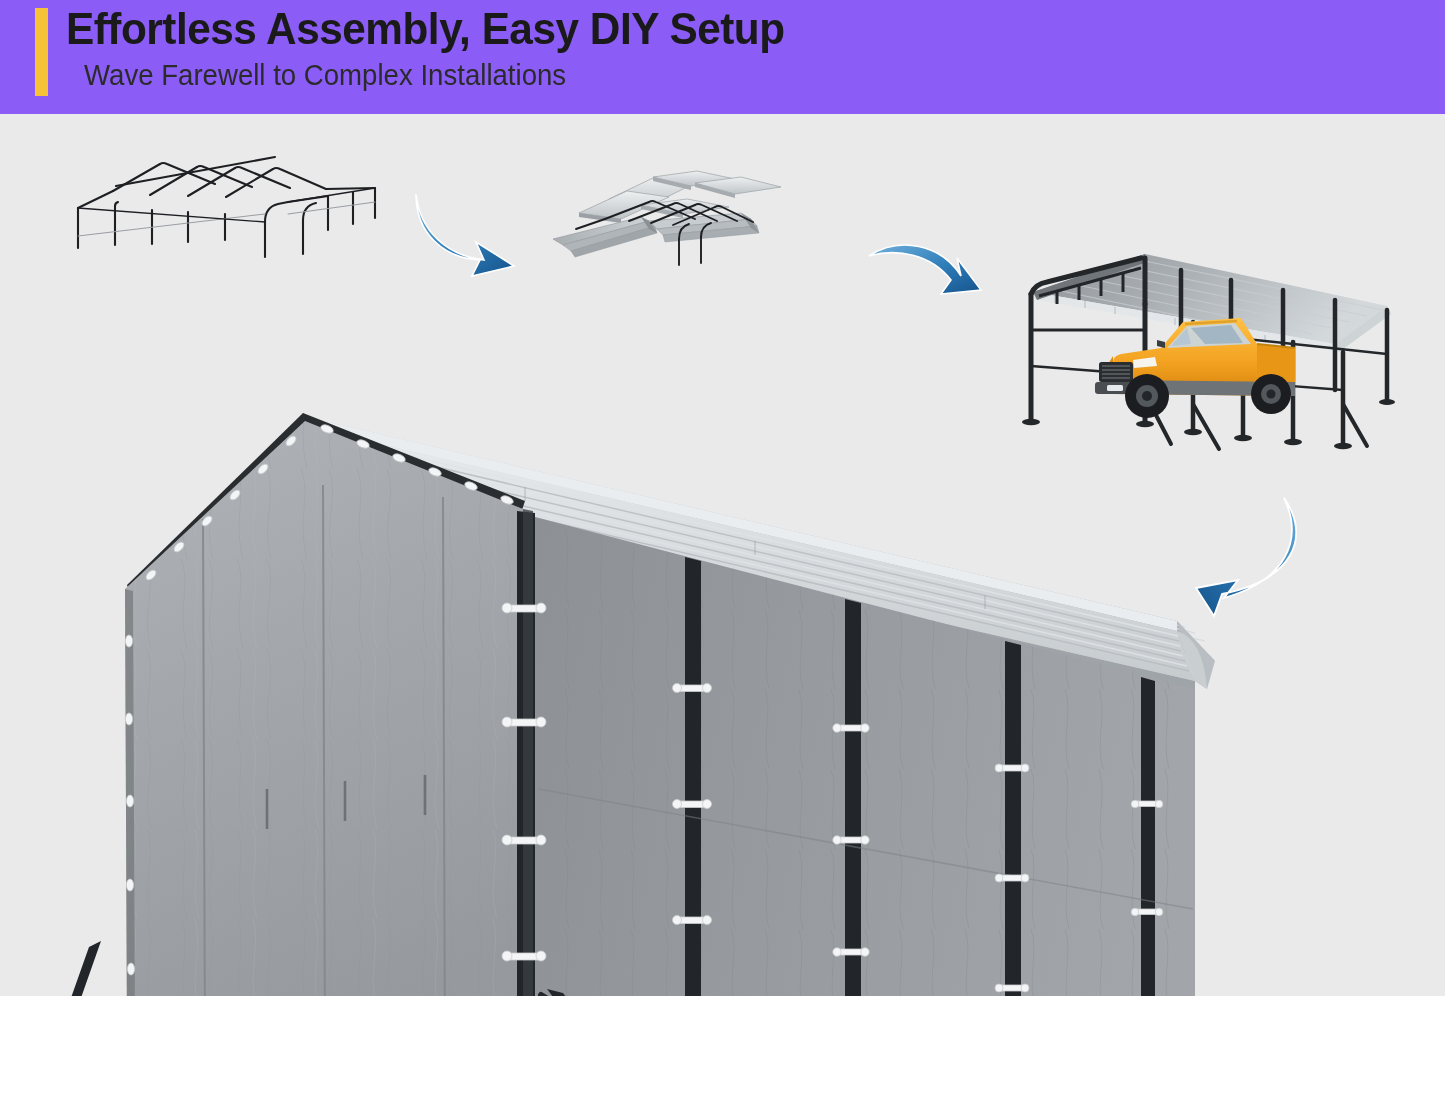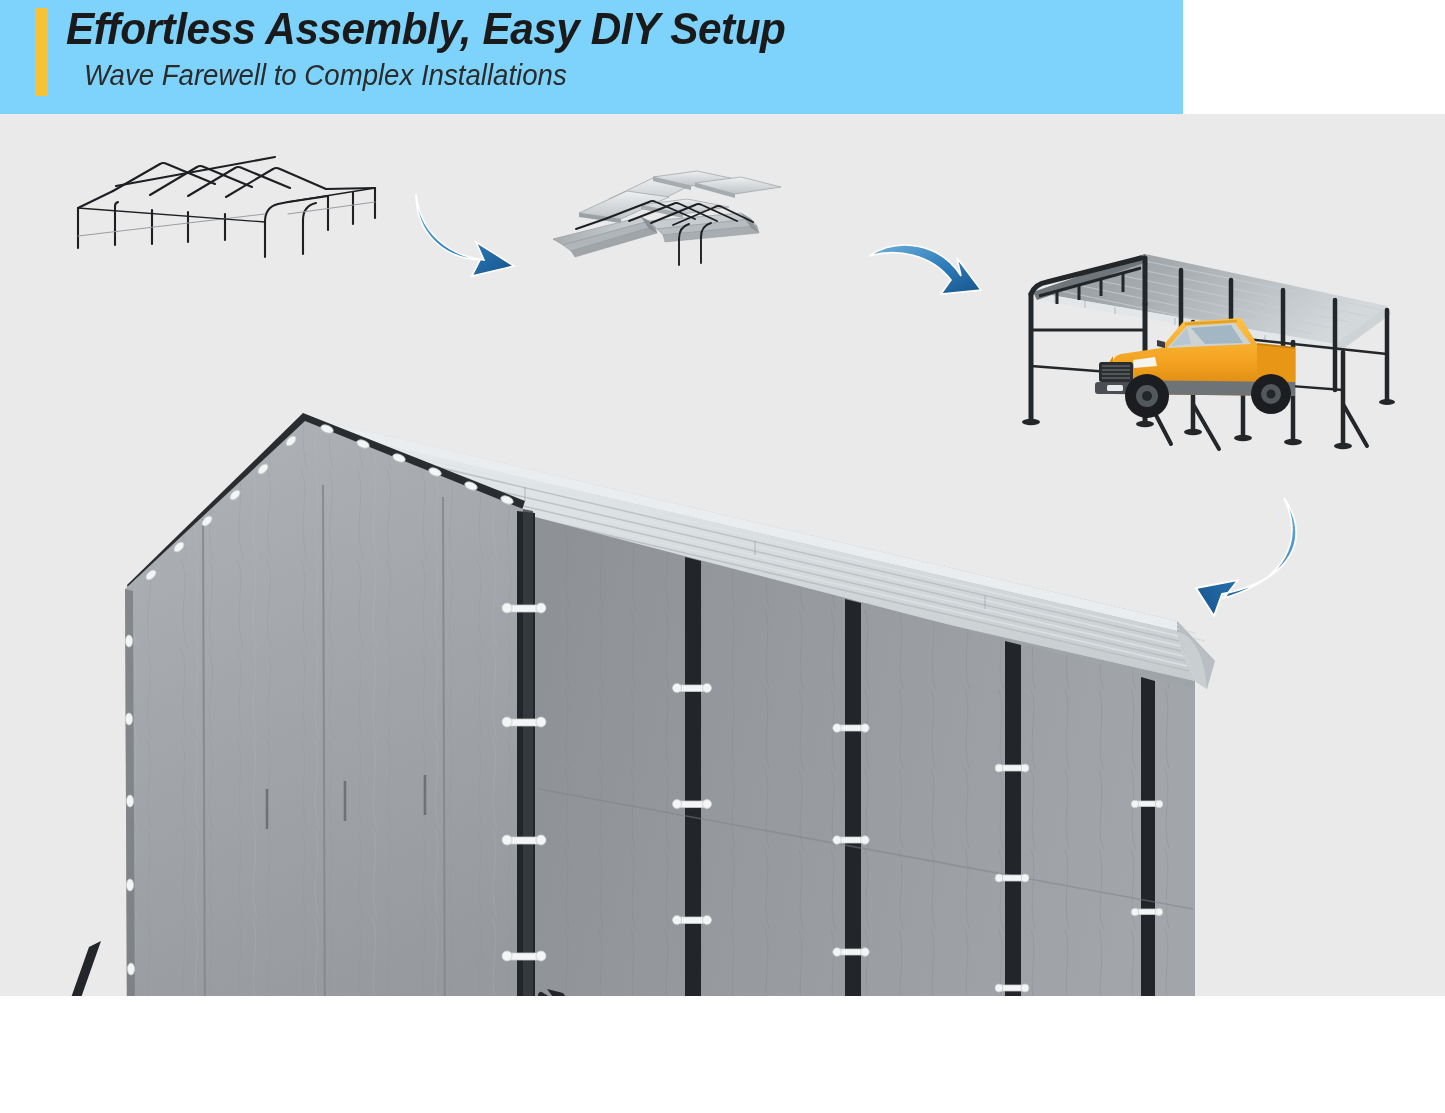--- a/index.html
+++ b/index.html
@@ -6,23 +6,22 @@
   html,body { width:1445px; height:1113px; }
   body {
     font-family:"Liberation Sans", sans-serif;
     background:#ffffff;
     overflow:hidden;
     position:relative;
   }
 
   
   .header {
-    position:absolute; left:0; top:0; width:1183px; height:114px;
-    background:#7dd3fc;
-    font-style:italic;
+    position:absolute; left:0; top:0; width:1445px; height:114px;
+    background:#8b5cf6;
   }
   .accent-bar {
     position:absolute; left:35px; top:8px; width:13px; height:88px;
     background:#F5C335;
   }
   .title {
     position:absolute; left:66px; top:3px;
     font-size:45px; font-weight:bold;
     color:#1a1a1a;
     letter-spacing:-0.5px;

